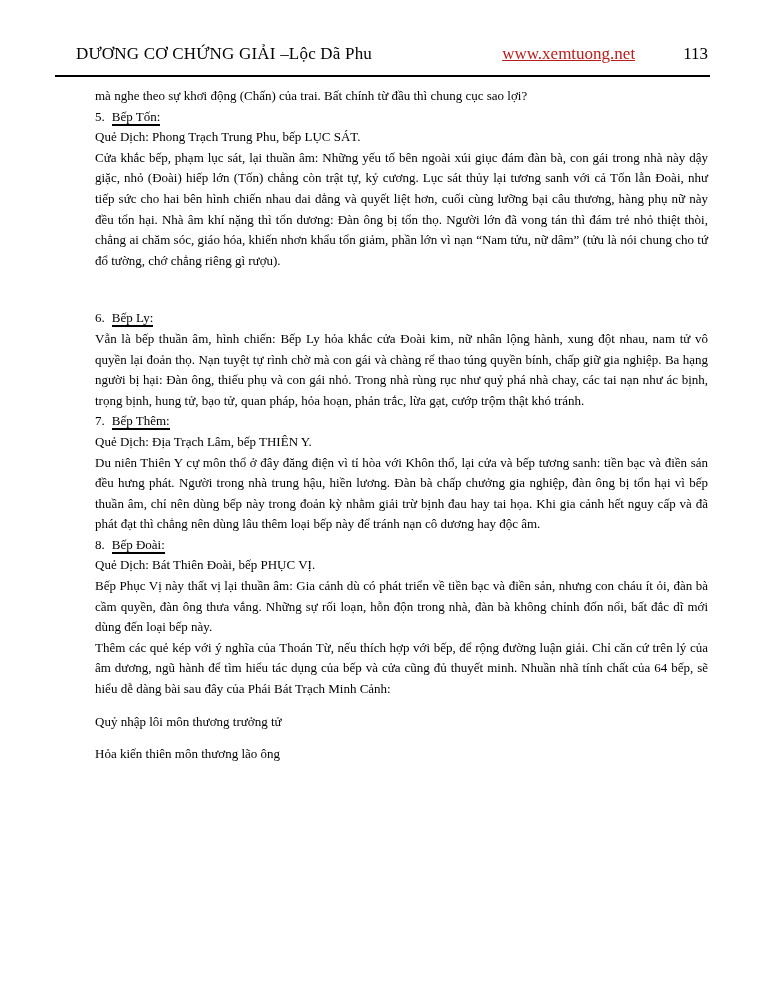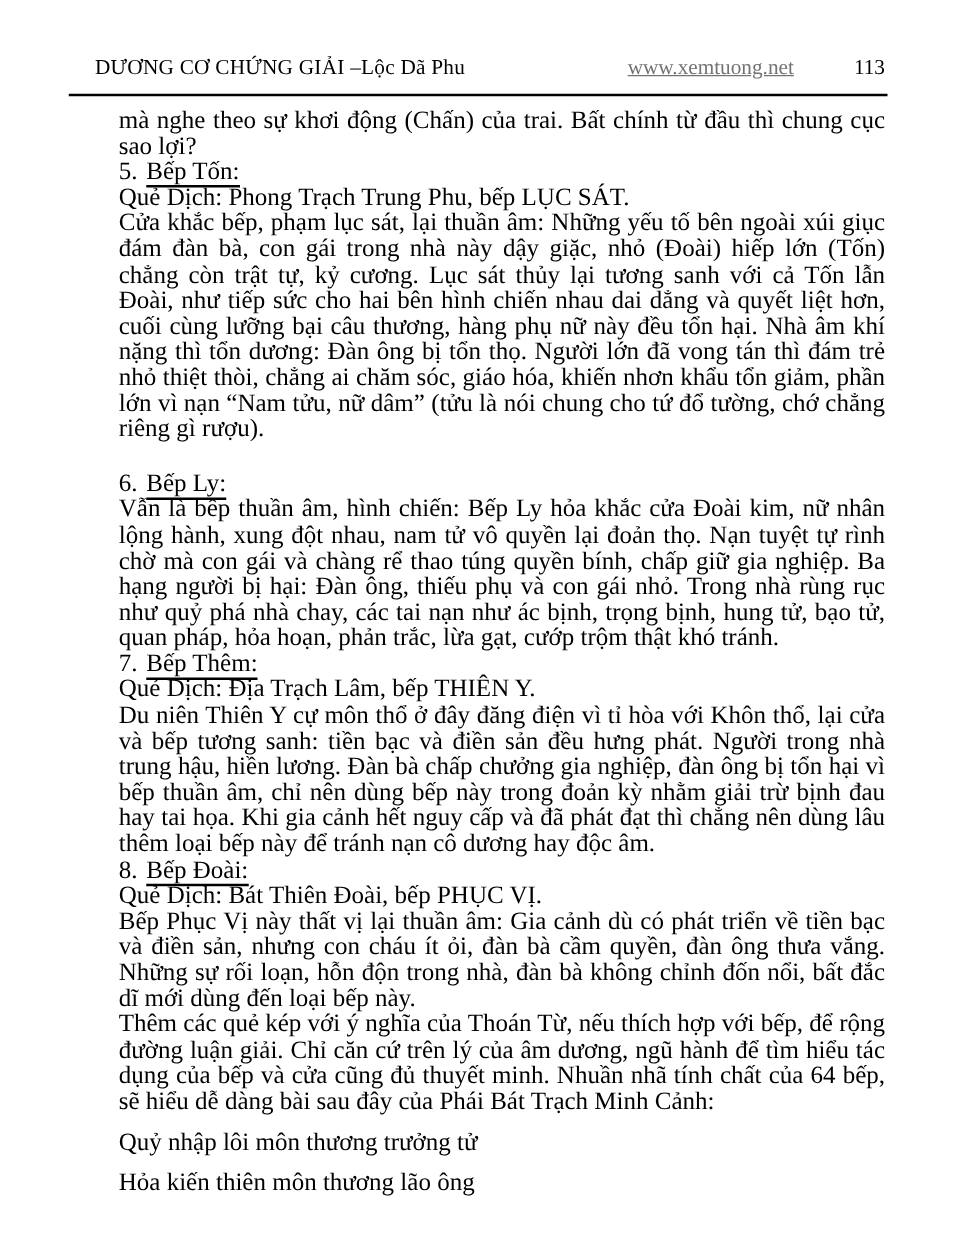--- a/index.html
+++ b/index.html
@@ -15,46 +15,46 @@
   }
   .header {
     display: flex;
     align-items: flex-start;
     padding: 44px 57px 0 76px;
     font-size: 17px;
     white-space: nowrap;
   }
   .header-title { flex: 1; letter-spacing: 0.2px; }
   .header-url {
-    color: #737373;
+    color: #b91c1c;
     text-decoration: underline;
     cursor: pointer;
     margin-right: 48px;
   }
   .header-page { }
   .rule {
     border: none;
     border-top: 2px solid #000000;
     margin: 11px 55px 0 55px;
     height: 0;
   }
   .content {
     margin: 9px 57px 0 95px;
-    font-size: 20px;
+    font-size: 13px;
     line-height: 20.6px;
     text-align: justify;
   }
   .content p { margin: 0; }
   .heading-line { text-align: left; }
   .num { margin-right: 7px; }
   .underlined {
     border-bottom: 2px solid #000000;
     padding-bottom: 0px;
   }
-  .gap-after { margin-bottom: 23px; }
+  .gap-after { margin-bottom: 37px; }
   .poem p { text-align: left; margin-top: 12px; }
 </style>
 </head>
 <body>
 
 <div class="page">
 
   <div class="header">
     <span class="header-title">DƯƠNG CƠ CHỨNG GIẢI –Lộc Dã Phu</span>
     <span class="header-url">www.xemtuong.net</span>

